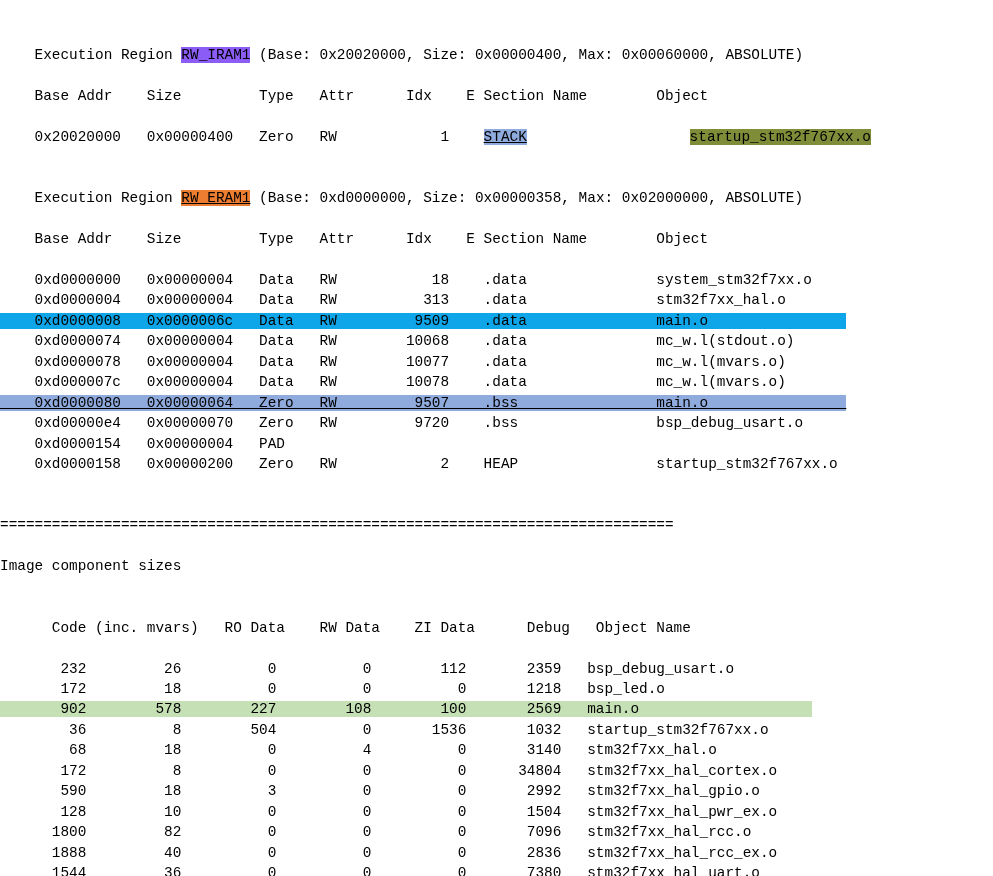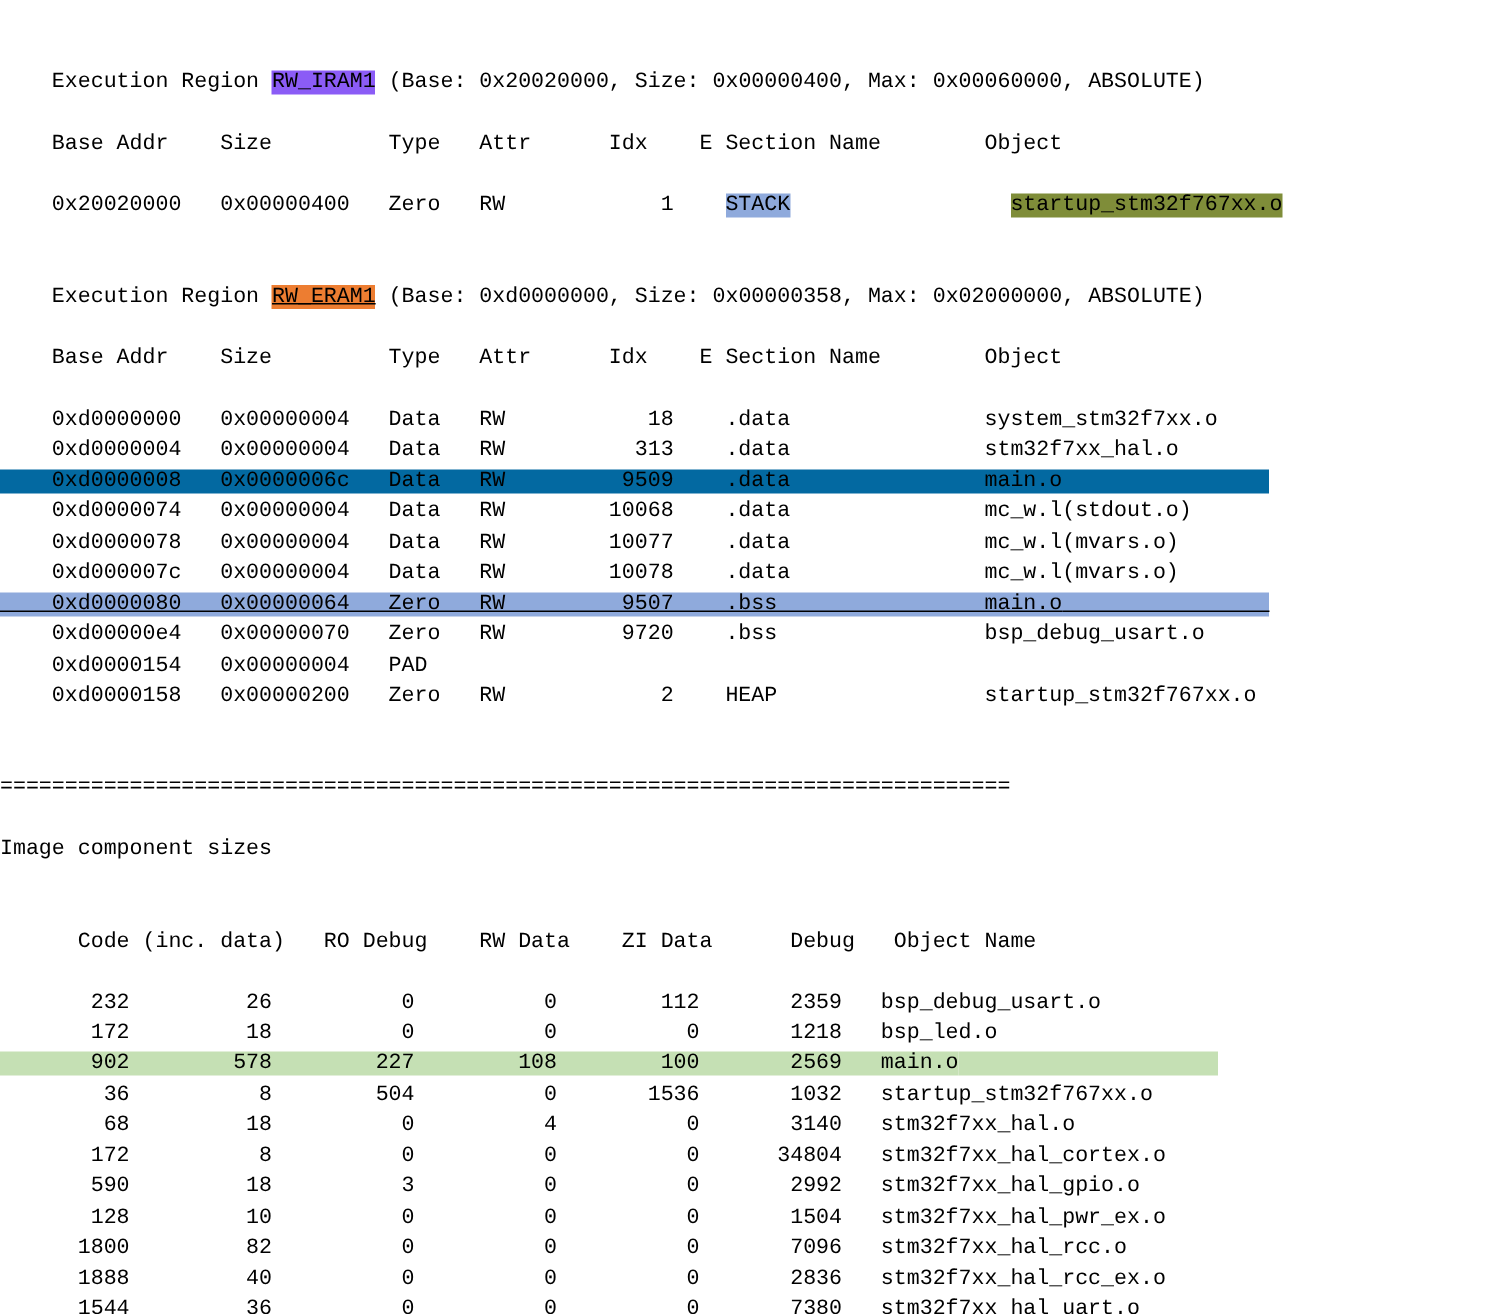--- a/index.html
+++ b/index.html
@@ -8,23 +8,23 @@
     background: #ffffff;
     font-family: "Courier New", monospace;
     font-size: 14.4px;
     line-height: 1.42;
     color: #000;
     white-space: pre;
     width: 993px;
   }
   .hl-yellow  { background:#8b5cf6; }
   .hl-orange  { background:#ed7d31;text-decoration:underline; }
-  .hl-steel   { background:#8faadc; }
-  .hl-olive   { background:#7f8d39; }
-  .hl-lilac   { background:#0369a1; }
+  .hl-steel   { background:#8faadc;text-decoration:underline; }
+  .hl-olive   { background:#7f8d39;margin-left:16px; }
+  .hl-lilac   { background:#0ea5e9; }
   .hl-blue    { background:#8faadc;text-decoration:underline; }
   .hl-green   { background:#c5e0b4; }
 </style>
 </head>
 <body>
 
 <span>    Execution Region </span><span class="hl-yellow">RW_IRAM1</span><span> (Base: 0x20020000, Size: 0x00000400, Max: 0x00060000, ABSOLUTE)</span>
 
 <span>    Base Addr    Size         Type   Attr      Idx    E Section Name        Object</span>
 
@@ -45,21 +45,21 @@
 <span>    0xd00000e4   0x00000070   Zero   RW         9720    .bss                bsp_debug_usart.o</span>
 <span>    0xd0000154   0x00000004   PAD</span>
 <span>    0xd0000158   0x00000200   Zero   RW            2    HEAP                startup_stm32f767xx.o</span>
 
 
 <span>==============================================================================</span>
 
 <span>Image component sizes</span>
 
 
-<span>      Code (inc. data)   RO Debug    RW Data    ZI Data      Debug   Object Name</span>
+<span>      Code (inc. mvars)   RO Data    RW Data    ZI Data      Debug   Object Name</span>
 
 <span>       232         26          0          0        112       2359   bsp_debug_usart.o</span>
 <span>       172         18          0          0          0       1218   bsp_led.o</span>
 <span class="hl-green">       902        578        227        108        100       2569   main.o</span><span class="hl-green">                    </span>
 <span>        36          8        504          0       1536       1032   startup_stm32f767xx.o</span>
 <span>        68         18          0          4          0       3140   stm32f7xx_hal.o</span>
 <span>       172          8          0          0          0      34804   stm32f7xx_hal_cortex.o</span>
 <span>       590         18          3          0          0       2992   stm32f7xx_hal_gpio.o</span>
 <span>       128         10          0          0          0       1504   stm32f7xx_hal_pwr_ex.o</span>
 <span>      1800         82          0          0          0       7096   stm32f7xx_hal_rcc.o</span>

